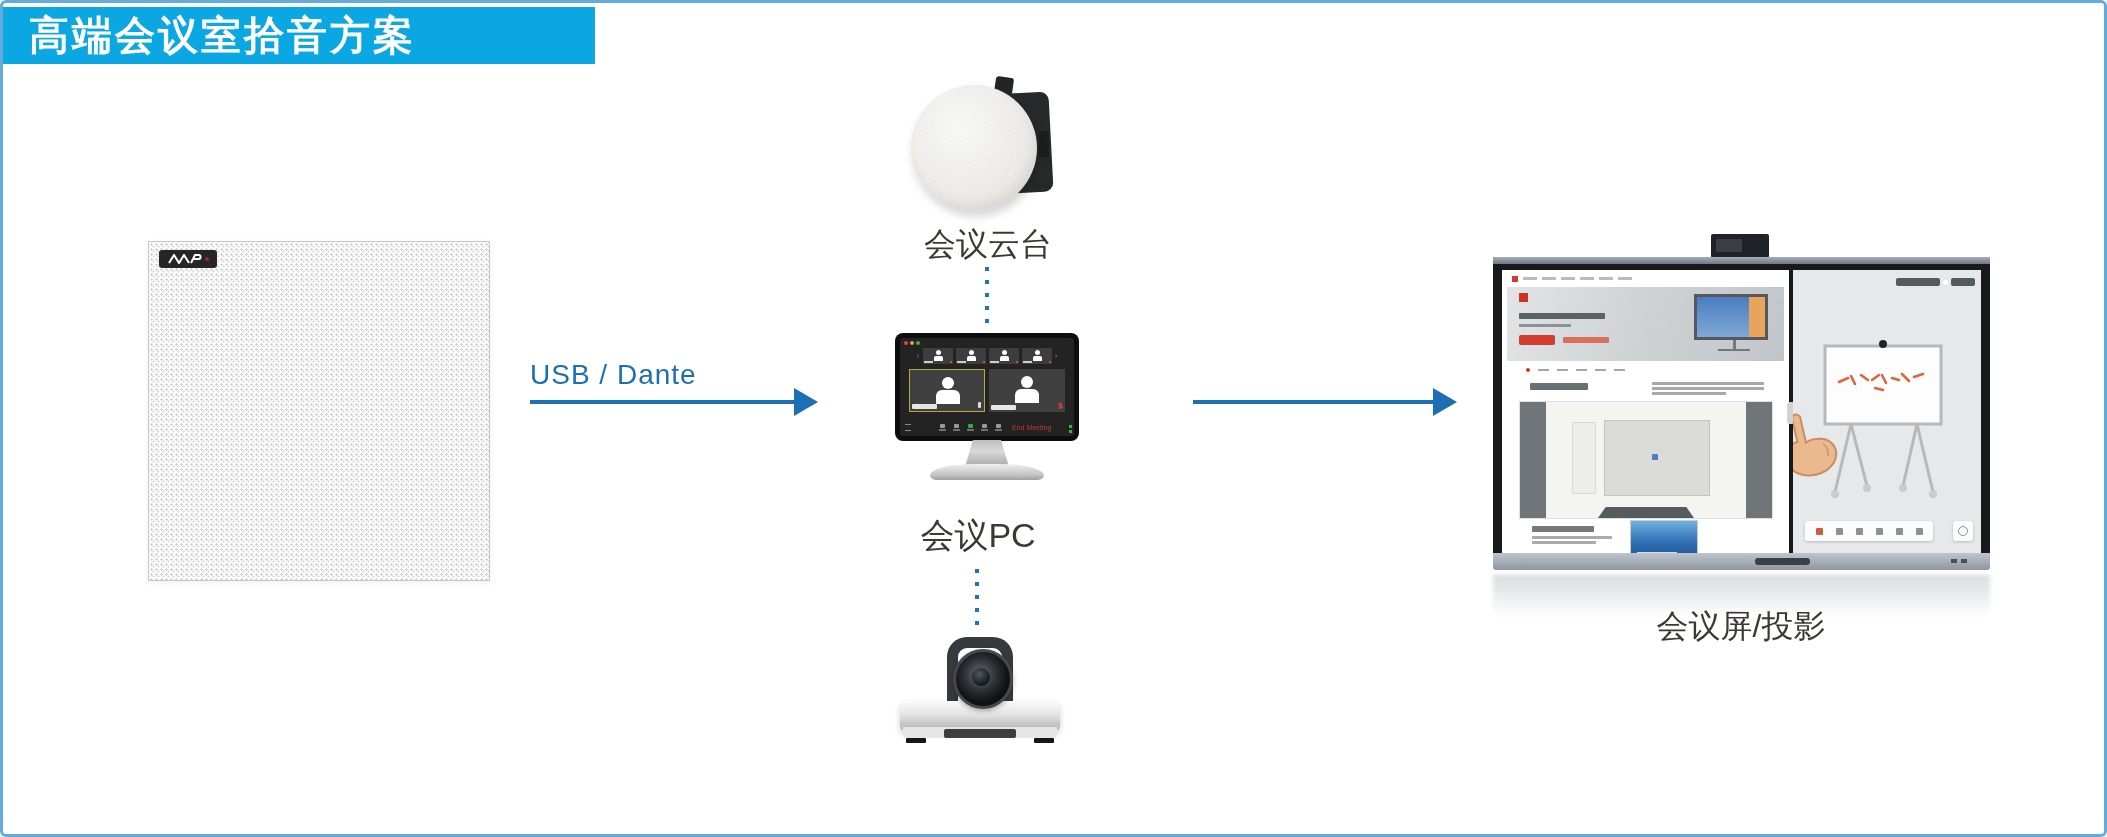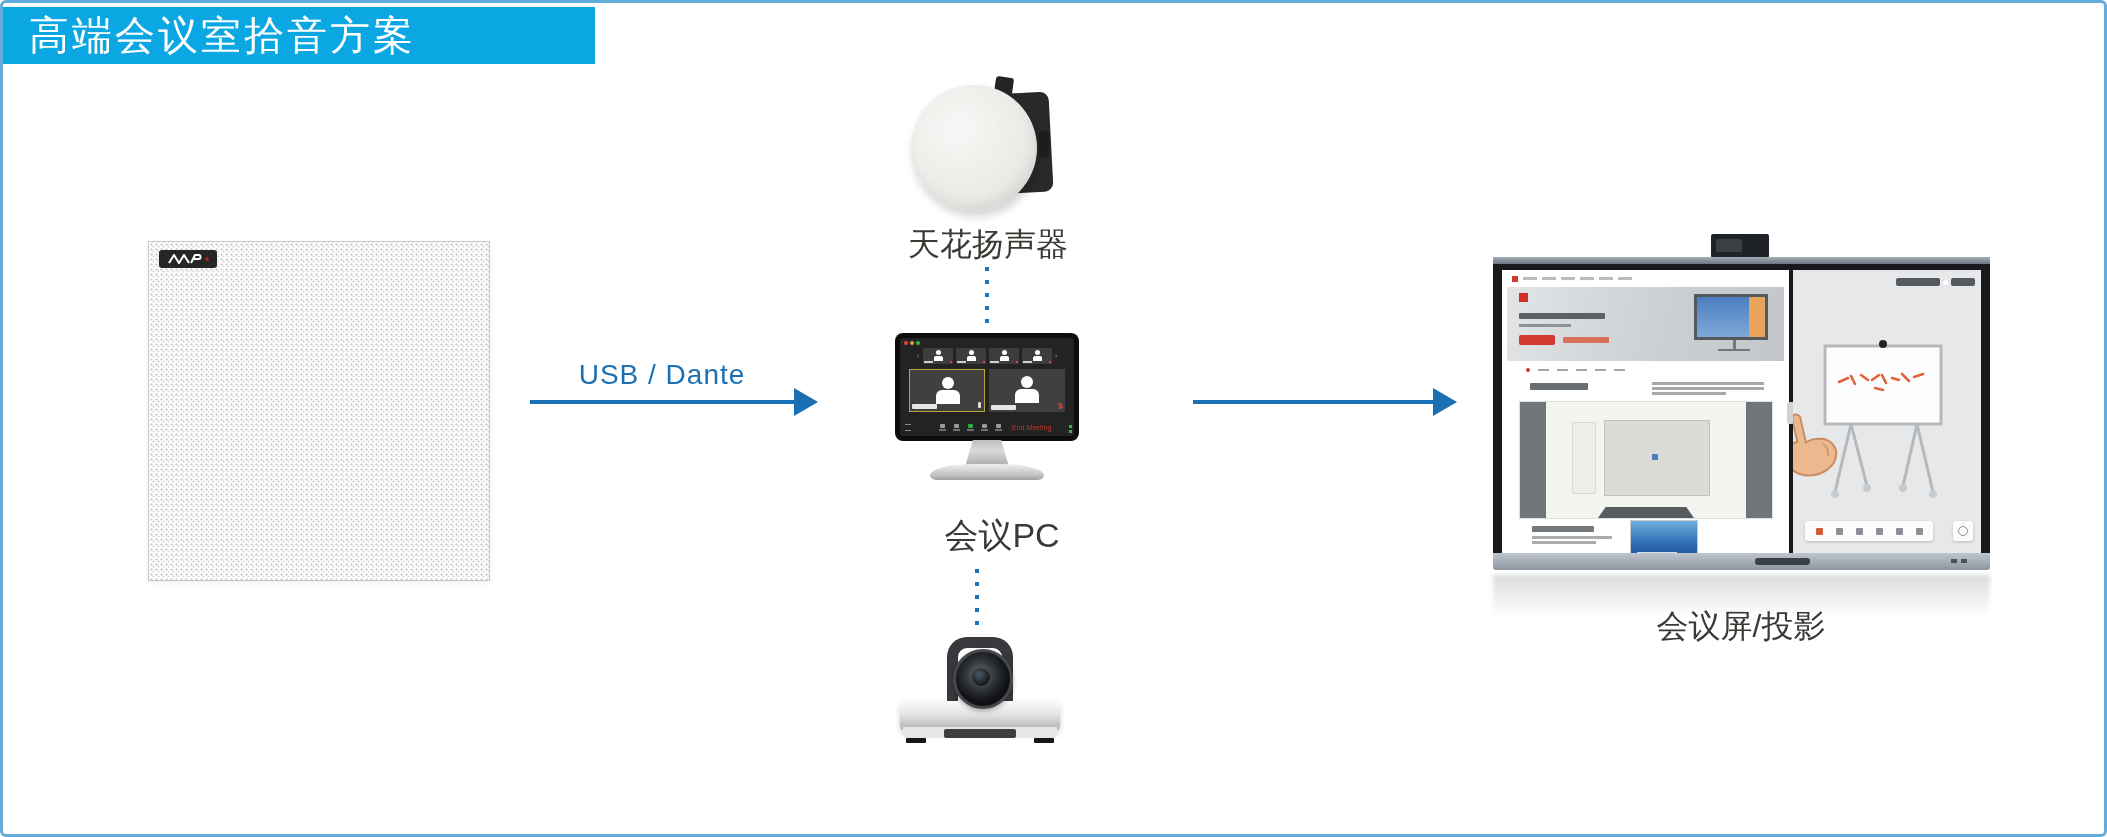--- a/index.html
+++ b/index.html
@@ -8,21 +8,21 @@
     position:relative;width:2107px;height:837px;box-sizing:border-box;
     border:3px solid var(--frame-border,#63ABDB);border-radius:6px;
     background:#ffffff;overflow:hidden;
   }
   .abs{position:absolute;}
 
   
   .banner{
     left:0;top:4px;width:592px;height:57px;
     background:var(--banner-bg,#0BA7E2);
-    color:#ffffff;font-size:40px;font-weight:normal;letter-spacing:3px;
+    color:#ffffff;font-size:40px;font-weight:bold;letter-spacing:3px;
     display:flex;align-items:center;padding-left:26px;box-sizing:border-box;
   }
 
   
   .devlabel{
     color:var(--label-text,#3C3834);font-size:32px;text-align:center;
   }
 
   
   .mic-panel{
@@ -39,21 +39,21 @@
   }
   .mic-badge .reddot{width:4px;height:4px;border-radius:50%;background:#a3261d;}
 
   
   .conn-line{height:4px;background:var(--arrow-blue,#1A70B2);}
   .conn-head{
     width:0;height:0;border-top:14px solid transparent;border-bottom:14px solid transparent;
     border-left:24px solid var(--arrow-blue,#1A70B2);
   }
   .conn-label{
-    color:var(--arrow-blue,#1A70B2);font-size:28px;text-align:center;letter-spacing:1px;
+    color:var(--arrow-blue,#1A70B2);font-size:28px;letter-spacing:1px;
   }
   .dotted-v{
     width:4px;
     background:repeating-linear-gradient(to bottom,var(--dotted-blue,#1B76BC) 0 4px,rgba(0,0,0,0) 4px 13px);
   }
 
   
   .spk-box{left:988px;top:90px;width:60px;height:100px;background:#28292b;border-radius:9px;transform:rotate(-3deg);}
   .spk-clip{left:992px;top:74px;width:18px;height:18px;background:#232425;border-radius:3px;transform:rotate(8deg);}
   .spk-bracket{left:1036px;top:128px;width:10px;height:26px;background:#1d1e20;border-radius:2px;}
@@ -173,21 +173,21 @@
     box-shadow:0 1px 3px rgba(0,0,0,.2);display:flex;align-items:center;justify-content:space-around;padding:0 4px;box-sizing:border-box;}
   .wb-toolbar i{display:block;width:7px;height:7px;background:#8b9096;border-radius:1px;}
   .wb-toolbar i.red{background:#cf5b3d;}
   .wb-sq{position:absolute;right:8px;bottom:12px;width:20px;height:20px;background:#fcfcfc;border-radius:3px;
     box-shadow:0 1px 3px rgba(0,0,0,.2);display:flex;align-items:center;justify-content:center;}
   .wb-sq i{width:8px;height:8px;border:1.5px solid #8b9096;border-radius:50%;display:block;}
   .hand{position:absolute;left:-14px;top:138px;width:64px;height:74px;}
 
   .node-label-mic{left:145px;top:596px;width:342px;}
   .node-label-speaker{left:878px;top:220px;width:214px;}
-  .node-label-pc{left:892px;top:510px;width:214px;font-size:34px;}
+  .node-label-pc{left:868px;top:510px;width:214px;font-size:34px;}
   .node-label-cam{left:870px;top:763px;width:214px;}
   .node-label-disp{left:1588px;top:602px;width:300px;}
 </style>
 </head>
 <body>
 
 <div id="canvas">
 
   <div class="abs banner">高端会议室拾音方案</div>
 
@@ -202,21 +202,21 @@
   </div>
 
   <div class="abs conn-label" style="left:527px;top:356px;width:264px;">USB / Dante</div>
   <div class="abs conn-line" style="left:527px;top:397px;width:264px;"></div>
   <div class="abs conn-head" style="left:791px;top:385px;"></div>
 
   <div class="abs spk-clip"></div>
   <div class="abs spk-box"></div>
   <div class="abs spk-bracket"></div>
   <div class="abs spk-disc"></div>
-  <div class="abs devlabel node-label-speaker">天花扬声器</div>
+  <div class="abs devlabel node-label-speaker">会议云台</div>
 
   <div class="abs dotted-v" style="left:982px;top:264px;height:56px;"></div>
 
   <div class="abs mon-frame"></div>
   <div class="abs mon-screen">
     <div class="abs traffic">
       <i style="background:#e0443a;"></i>
         <i style="background:#e0a53a;"></i>
         <i style="background:#3db54a;"></i>
     </div>

